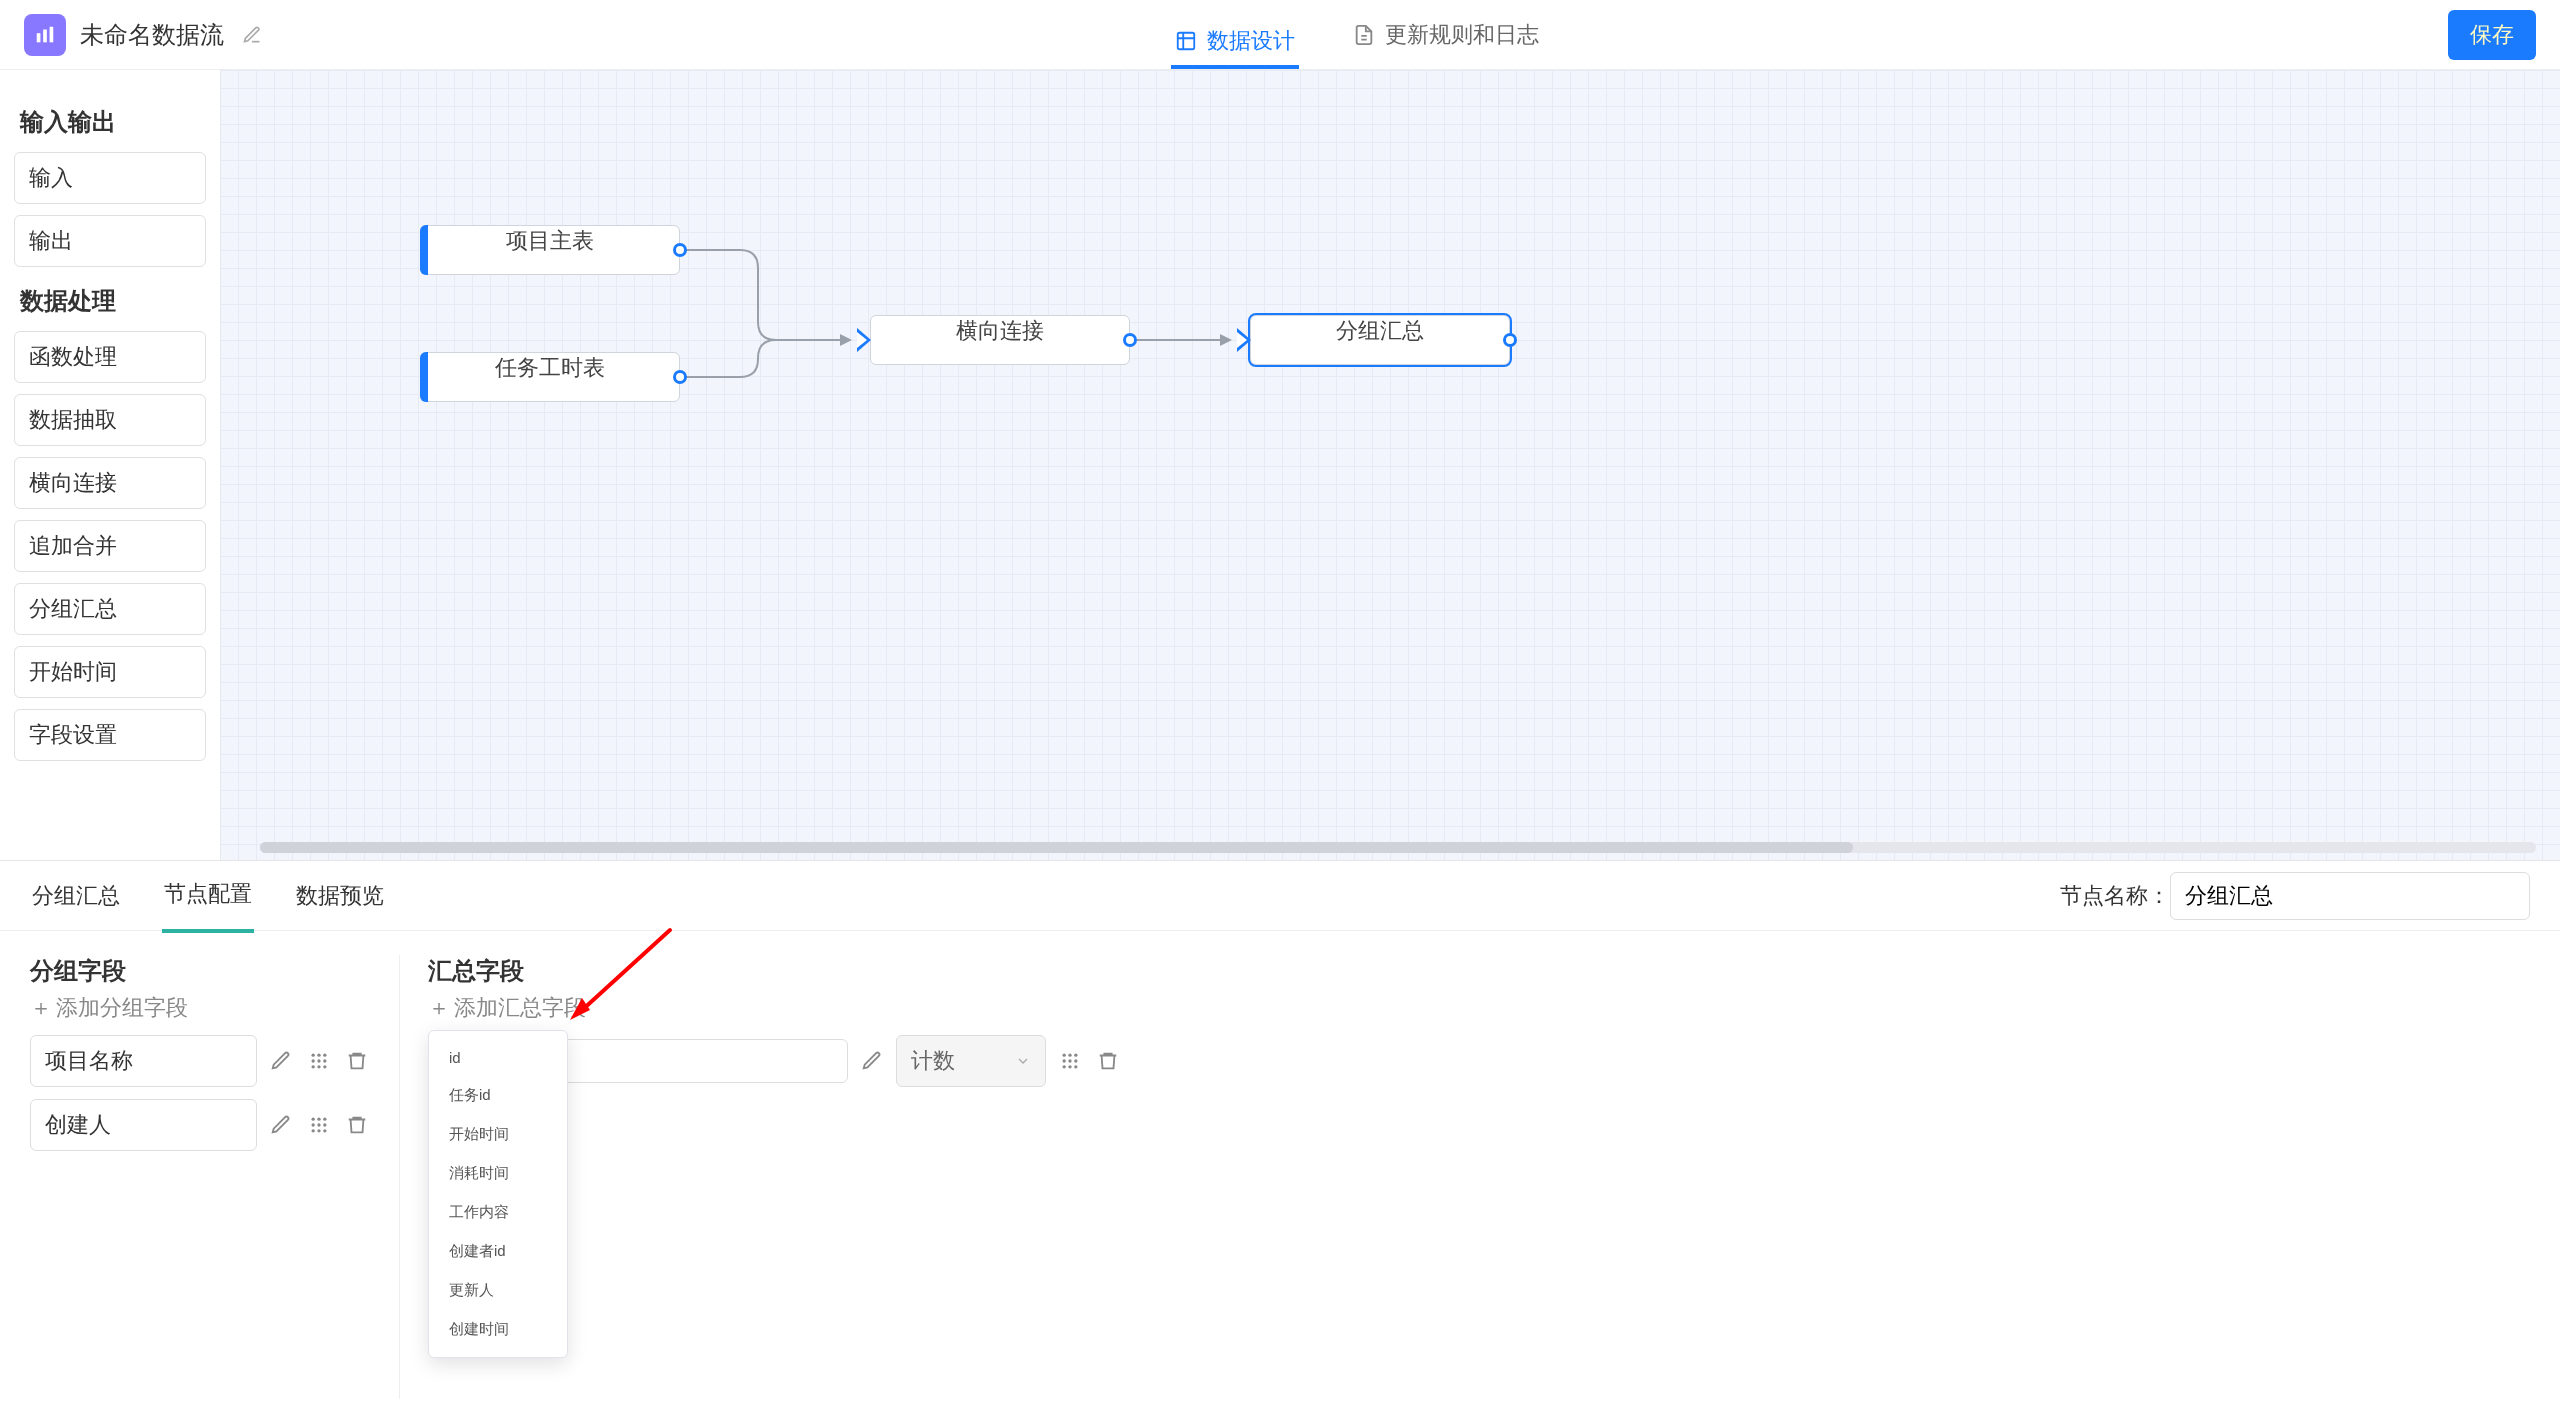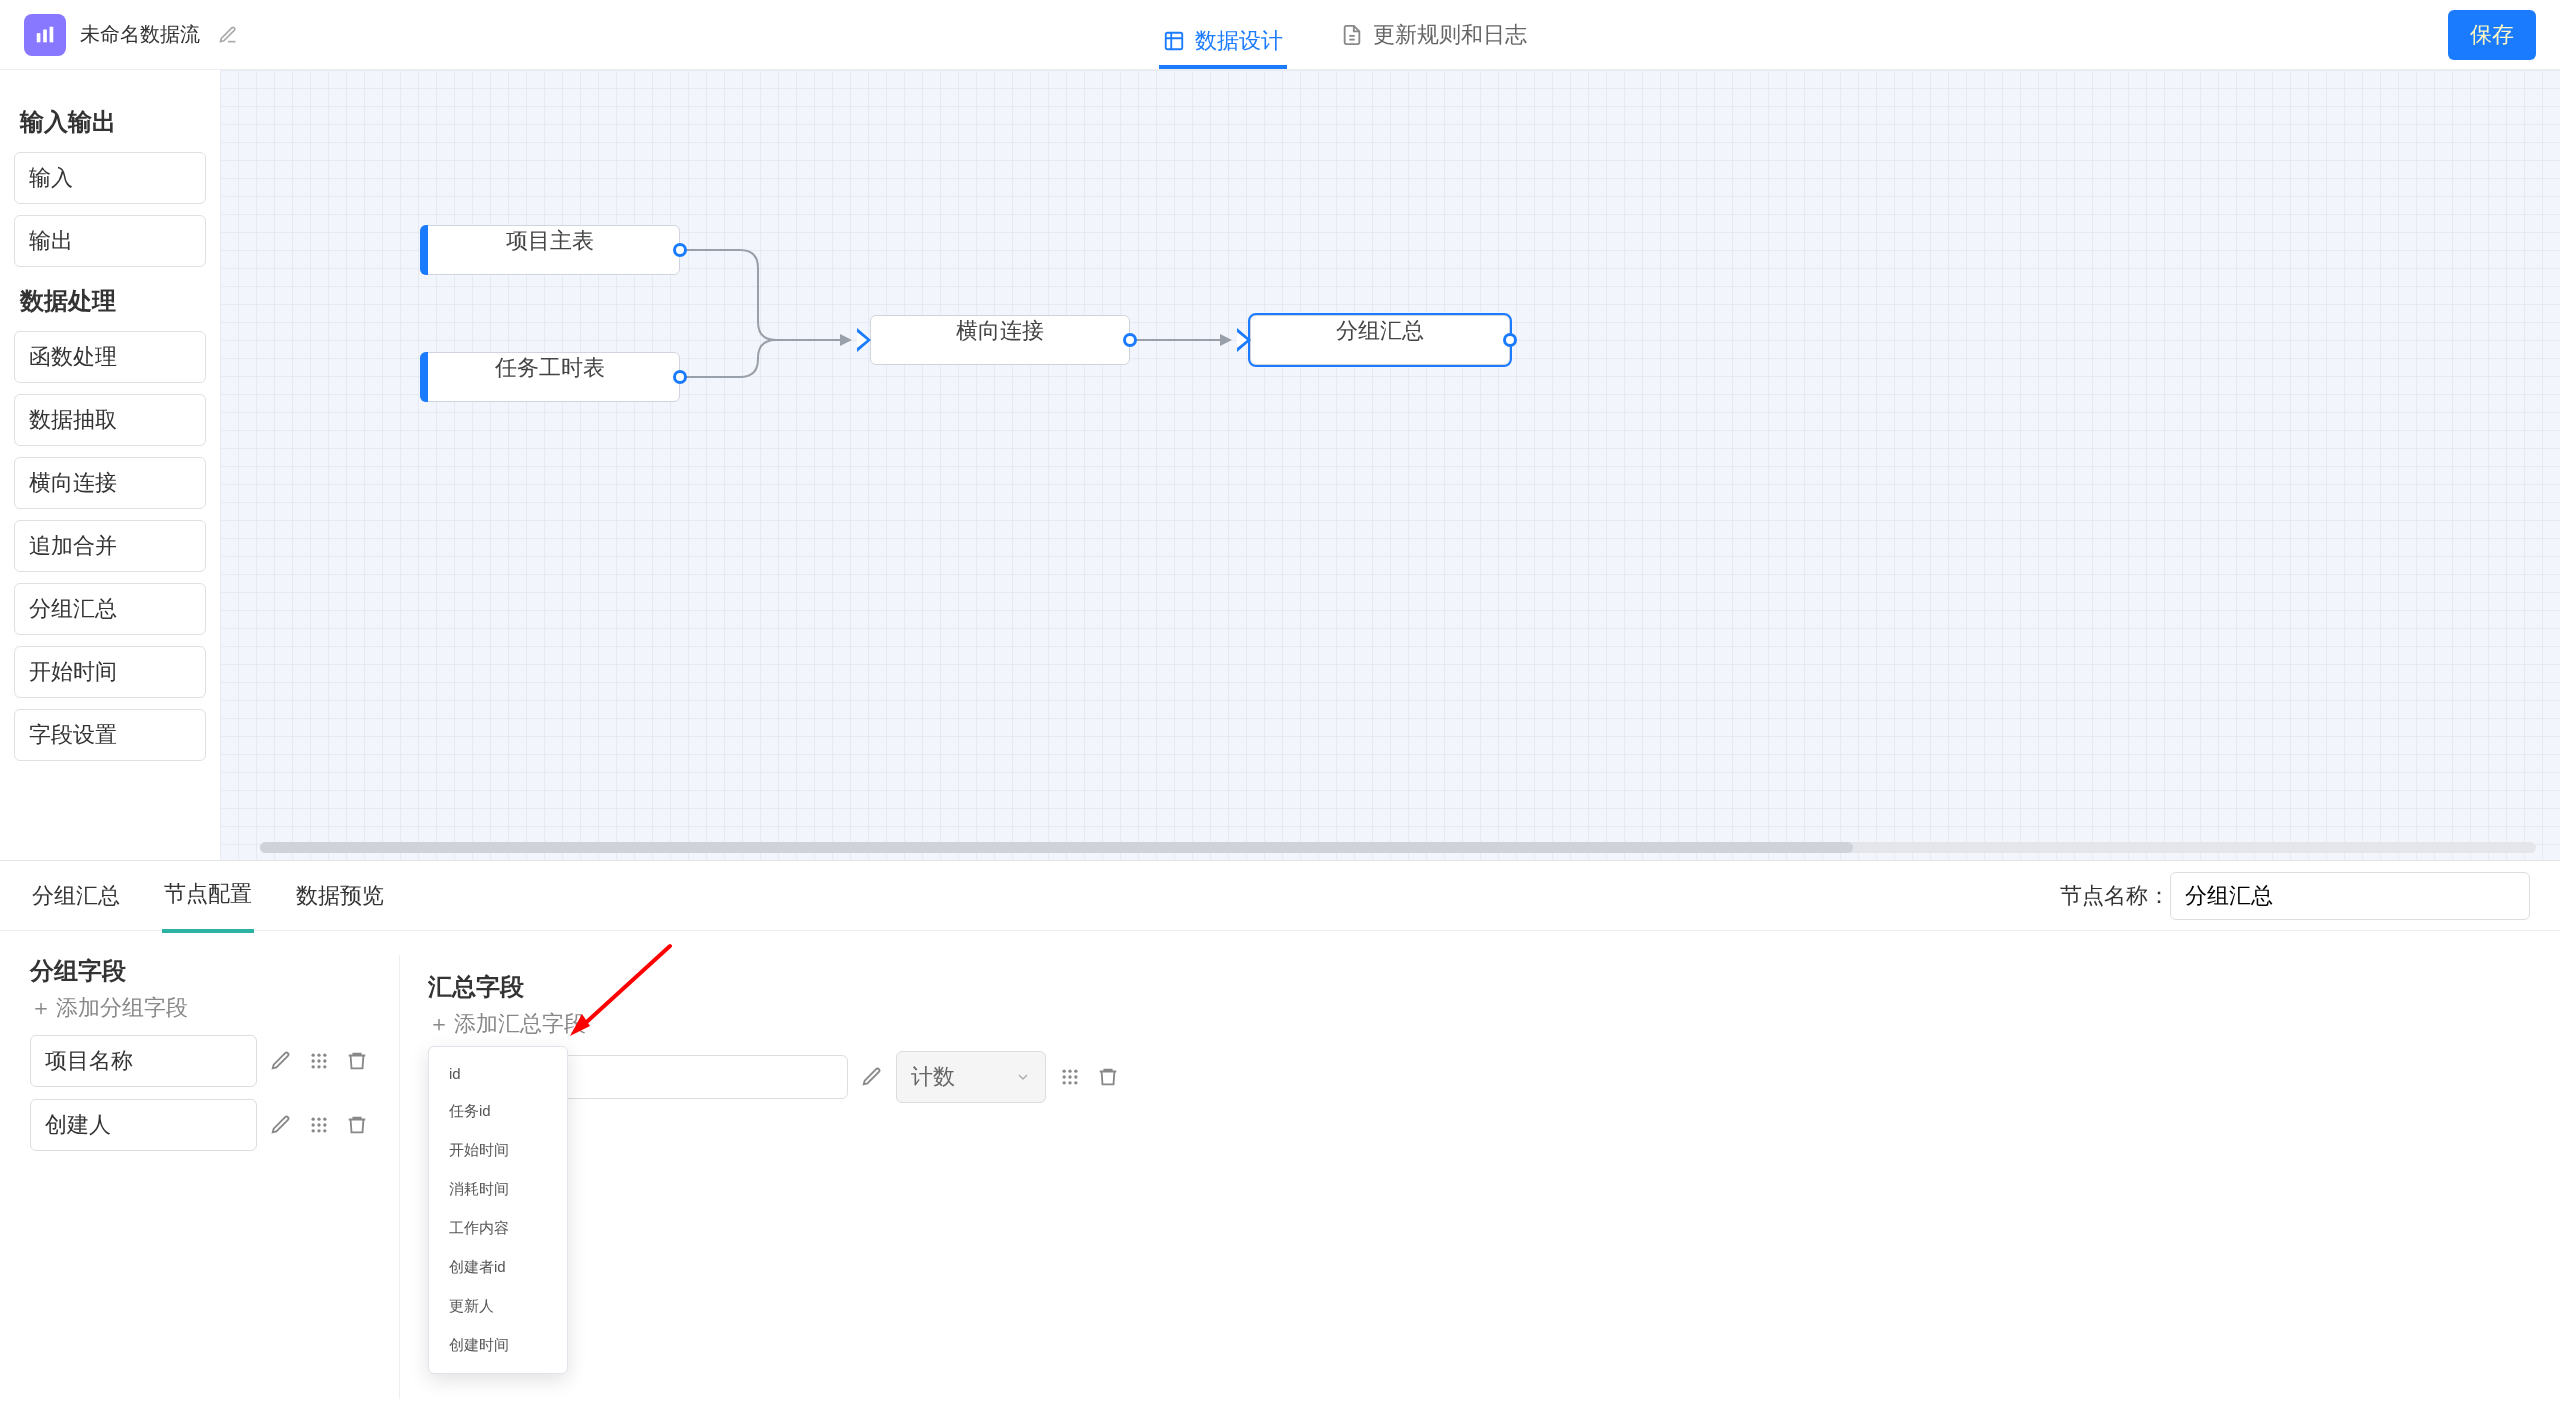--- a/index.html
+++ b/index.html
@@ -2,21 +2,21 @@
 <html><head>
 <meta charset="utf-8">
 <style>
 * { box-sizing: border-box; margin: 0; padding: 0; }
 html, body { width: 2560px; height: 1423px; overflow: hidden; font-family: -apple-system, "PingFang SC", "Microsoft YaHei", sans-serif; font-size: 22px; color: #333; background: #fff; }
 
 
 .header { height: 70px; display: flex; align-items: center; border-bottom: 1px solid #eee; padding: 0 24px; }
 .header-left { display: flex; align-items: center; gap: 14px; }
 .app-icon { width: 42px; height: 42px; background: #8877ff; border-radius: 8px; display: flex; align-items: center; justify-content: center; color: #fff; }
-.app-title { font-size: 20px; }
+.app-title { font-size: 24px; }
 .header-tabs { flex: 1; display: flex; justify-content: center; gap: 50px; align-items: center; height: 100%; }
 .header-tab { display: flex; align-items: center; gap: 10px; color: #666; height: 100%; padding: 0 4px; cursor: pointer; }
 .header-tab.active { color: #1b7bff; border-bottom: 4px solid #1b7bff; padding-top: 16px; }
 .save-btn { background: #1b7bff; color: #fef9c3; padding: 10px 22px; border: none; border-radius: 6px; font-size: 22px; cursor: pointer; }
 
 
 .main { display: flex; height: 790px; }
 .sidebar { width: 220px; padding: 18px 14px; }
 .side-cat { font-size: 24px; font-weight: 600; margin: 18px 6px 14px 6px; color: #333; }
 .side-item { border: 1px solid #e0e0e0; border-radius: 6px; padding: 10px 14px; margin-bottom: 11px; font-size: 22px; cursor: grab; }
@@ -42,21 +42,21 @@
 .panel-tabs-row { display: flex; align-items: center; padding: 0 30px 0 30px; height: 70px; border-bottom: 1px solid #eee; }
 .panel-tabs { display: flex; gap: 40px; height: 100%; align-items: center; }
 .panel-tab { cursor: pointer; padding: 20px 2px; }
 .panel-tab.active { border-bottom: 4px solid #2bb2a3; margin-bottom: -1px; }
 .node-name-area { margin-left: auto; display: flex; align-items: center; }
 .node-name-input { border: 1px solid #ddd; border-radius: 6px; padding: 10px 14px; width: 360px; font-size: 22px; }
 
 .panel-body { flex: 1; display: flex; padding: 24px 30px; gap: 0; }
 .col { display: flex; flex-direction: column; }
 .col.group { width: 370px; border-right: 1px solid #eee; padding-right: 28px; }
-.col.agg { flex: 1; padding-left: 28px; position: relative; margin-top: 16px; }
+.col.agg { flex: 1; padding-left: 28px; position: relative; }
 .col-title { font-weight: 600; font-size: 24px; margin-bottom: 6px; }
 .add-link { color: #888; font-size: 22px; margin-bottom: 12px; cursor: pointer; display: flex; align-items: center; gap: 4px; }
 .field-row { display: flex; align-items: center; gap: 10px; margin-bottom: 12px; }
 .field-chip { flex: 1; border: 1px solid #ddd; border-radius: 6px; padding: 10px 14px; }
 .icon-btn { width: 28px; height: 28px; display: flex; align-items: center; justify-content: center; color: #888; cursor: pointer; }
 
 .select-chip { border: 1px solid #ddd; background: #f5f5f5; border-radius: 6px; padding: 10px 14px; width: 150px; display: flex; align-items: center; justify-content: space-between; color: #666; }
 .agg-row { display: flex; align-items: center; gap: 10px; }
 .agg-field { width: 420px; border: 1px solid #ddd; border-radius: 6px; padding: 10px 14px; min-height: 44px; }
 

